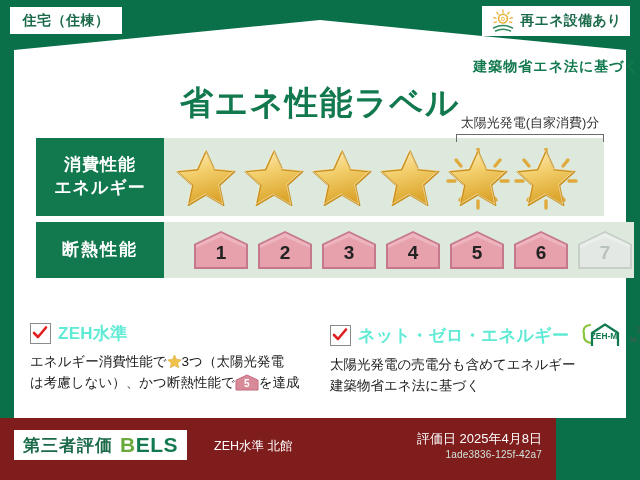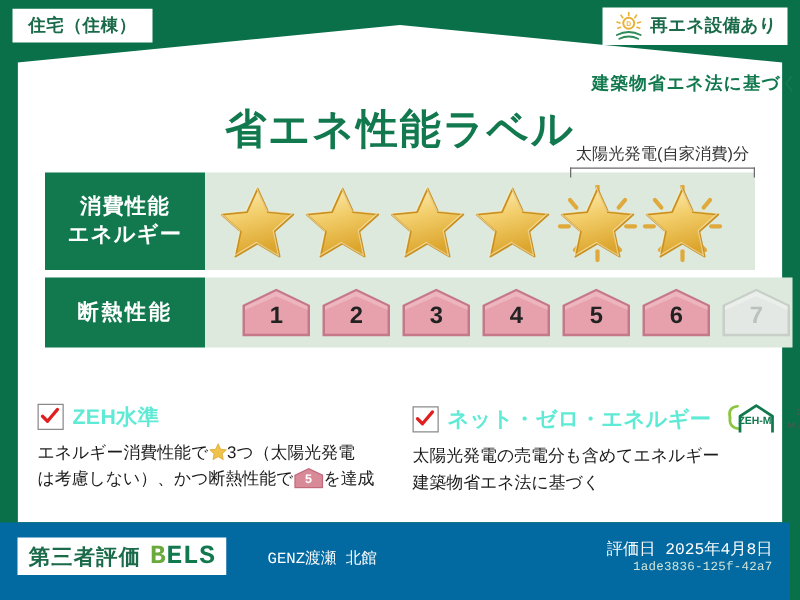--- a/index.html
+++ b/index.html
@@ -91,21 +91,21 @@
   .inline-badge svg{position:absolute;left:0;top:0;}
   .inline-badge .n{
     position:absolute;left:0;top:0;width:24px;height:17px;display:flex;
     align-items:center;justify-content:center;font-size:10px;font-weight:bold;
     color:#fff;padding-top:3px;box-sizing:border-box;
   }
   .zehm-logo{display:inline-block;vertical-align:-7px;width:44px;height:26px;margin-left:2px;}
   .zehm-cap{font-size:7px;color:#555;vertical-align:-4px;margin-left:1px;}
 
   
-  #footer{position:absolute;left:0;bottom:0;width:632px;height:62px;background:#0369a1;z-index:5;font-family:Liberation Mono, monospace;}
+  #footer{position:absolute;left:0;bottom:0;width:556px;height:62px;background:#7f1d1d;z-index:5;}
   #bels-tag{
     position:absolute;left:14px;top:12px;height:30px;background:#fff;
     display:flex;align-items:center;padding:0 9px;
   }
   #bels-tag .jp{font-size:17px;font-weight:bold;color:#1b6b4a;letter-spacing:1px;}
   #bels-tag .bels{font-size:21px;font-weight:bold;letter-spacing:.5px;margin-left:7px;}
   #bels-tag .bels .b1{color:#6aaa3c;}
   #bels-tag .bels .b2{color:#12794f;}
   #bldg-name{position:absolute;left:214px;top:20px;font-size:12.5px;color:#ffffff;}
   #eval-date{position:absolute;right:14px;top:12px;font-size:13px;color:#ffffff;text-align:right;}
@@ -380,18 +380,18 @@
         <span>建築物省エネ法に基づく</span>
       </div>
     </div>
   </div>
 
   <div id="footer">
     <div id="bels-tag">
       <span class="jp">第三者評価</span>
       <span class="bels"><span class="b1">B</span><span class="b2">ELS</span></span>
     </div>
-    <div id="bldg-name">GENZ渡瀬 北館</div>
+    <div id="bldg-name">ZEH水準 北館</div>
     <div id="eval-date">評価日 2025年4月8日</div>
     <div id="eval-id">1ade3836-125f-42a7</div>
   </div>
 
 </div>
 
 </body></html>

